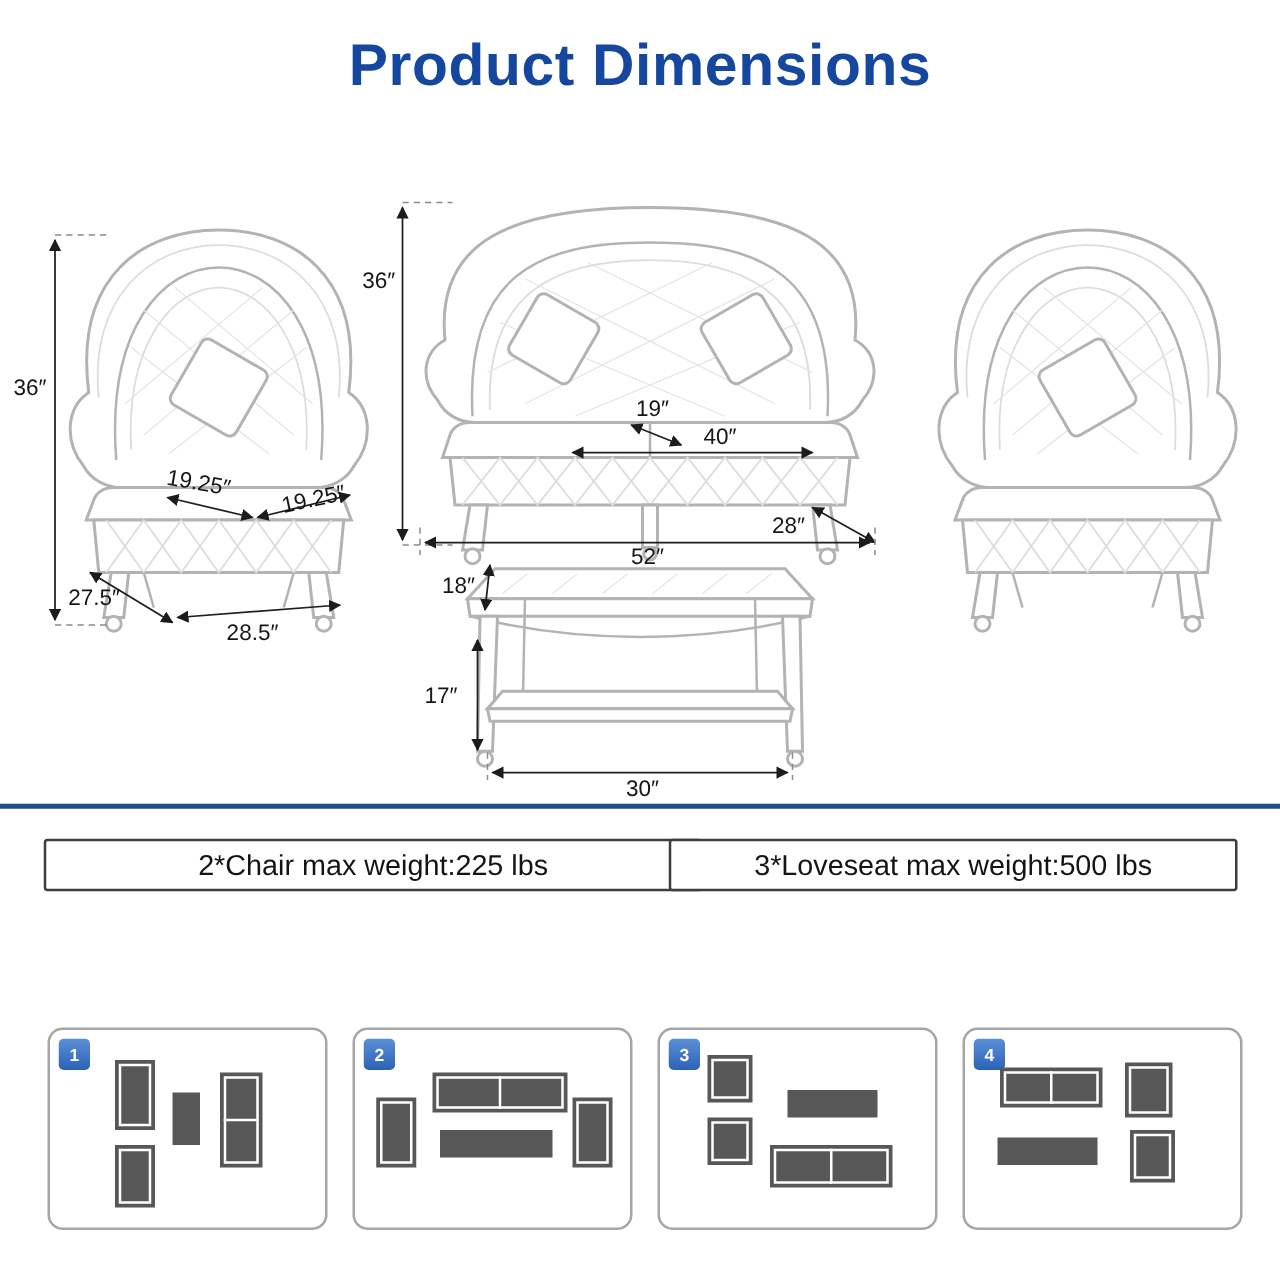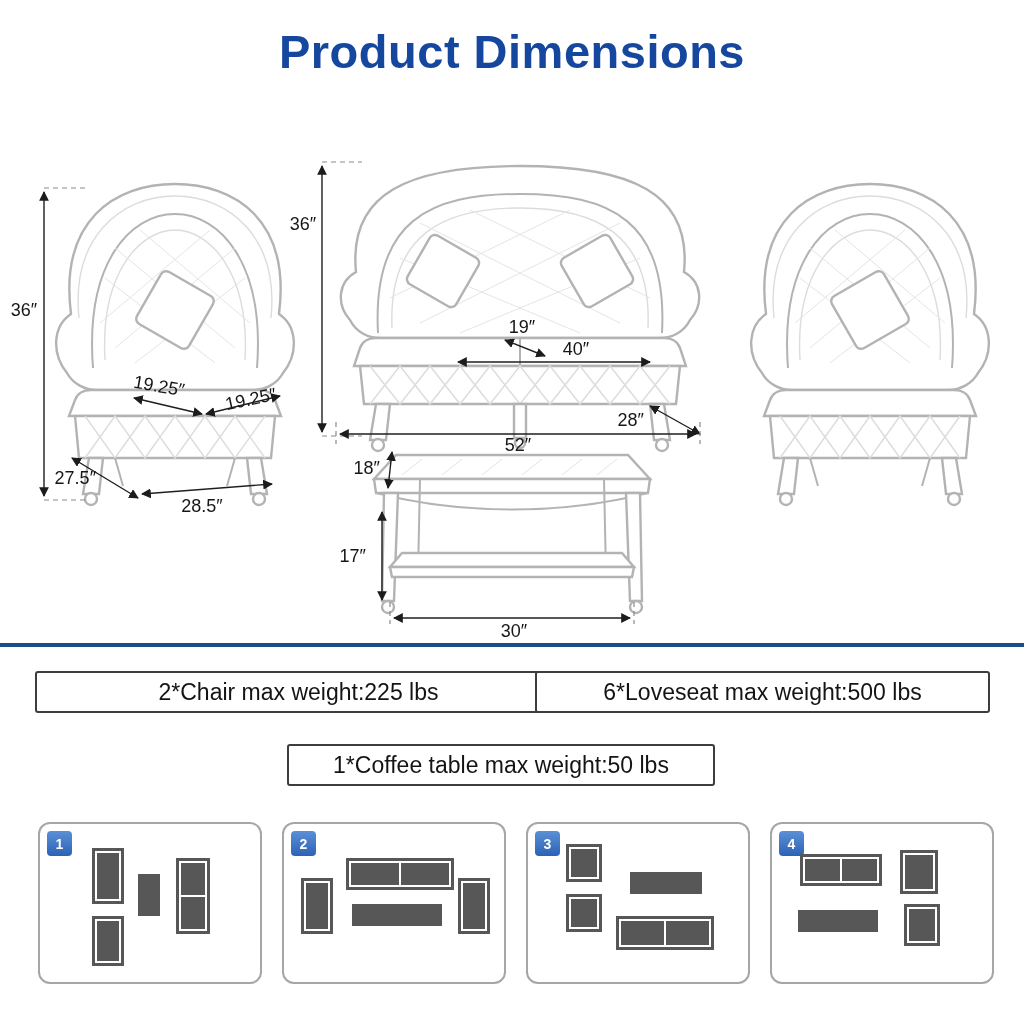--- a/index.html
+++ b/index.html
@@ -191,24 +191,21 @@
       <text x="514" y="537" text-anchor="middle">30″</text>
     </g>
   </svg>
 
   <div class="divider"></div>
 
   <div class="weight-box wb1">
     <span>2*Chair max weight:225 lbs</span>
   </div>
   <div class="weight-box wb2">
-    <span>6*Loveseat max weight:500 lbs</span>
-  </div>
-  <div class="weight-box wb3">
-    <span>1*Coffee table max weight:50 lbs</span>
+    <span>3*Loveseat max weight:500 lbs</span>
   </div>
 
   <div class="card c1">
     <div class="badge">1</div>
     <div class="piece framed" style="left:52px;top:24px;width:32px;height:56px;"></div>
     <div class="piece" style="left:98px;top:50px;width:22px;height:42px;"></div>
     <div class="piece framed loveseat v" style="left:136px;top:34px;width:34px;height:76px;"></div>
     <div class="piece framed" style="left:52px;top:92px;width:32px;height:50px;"></div>
   </div>
 

